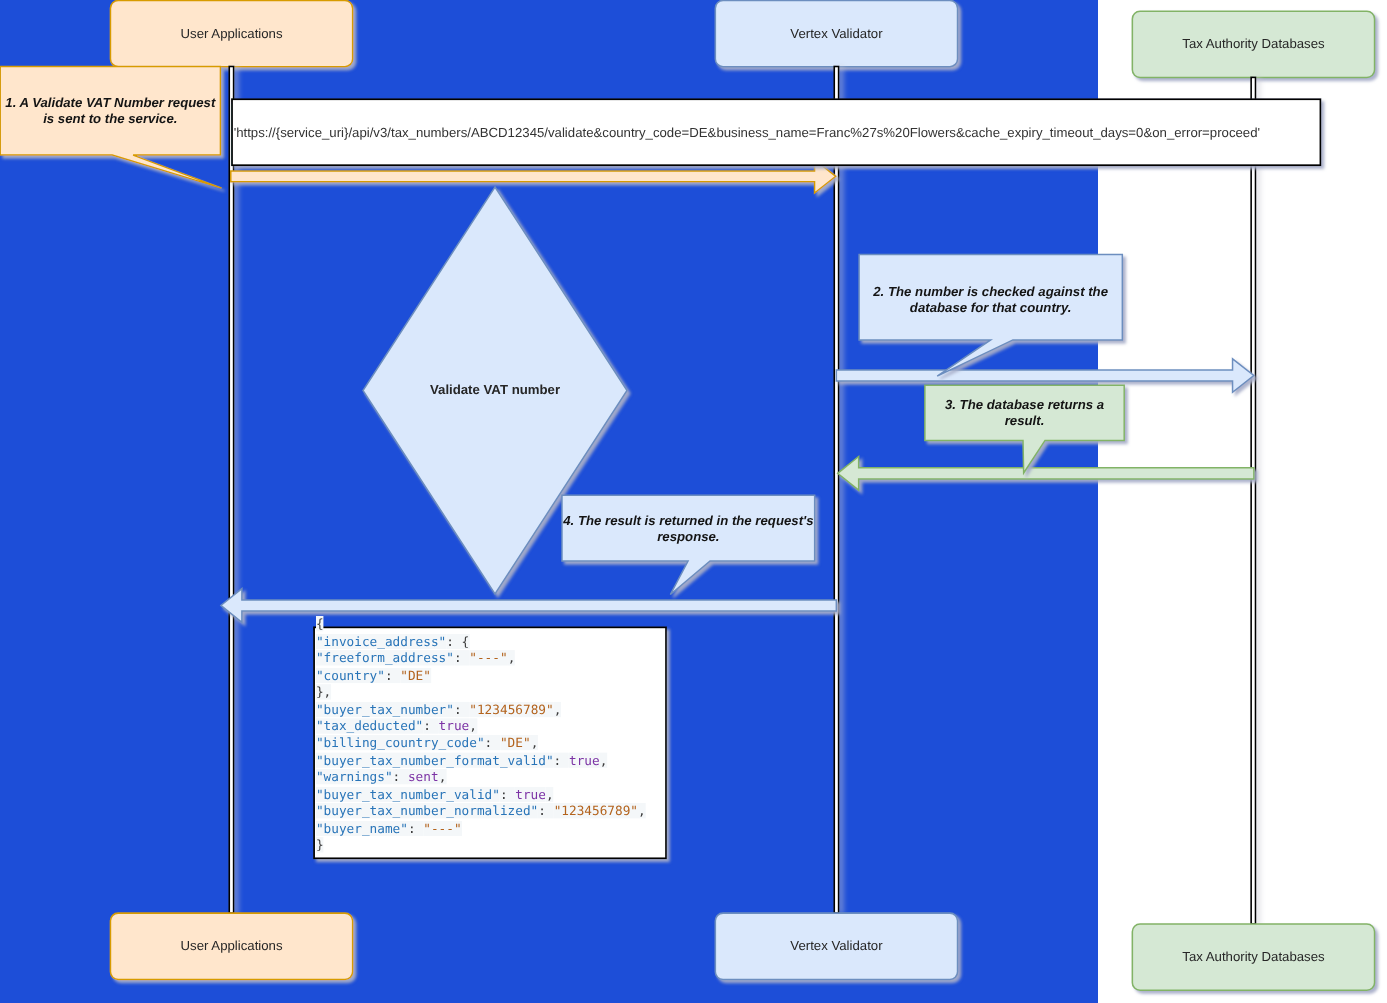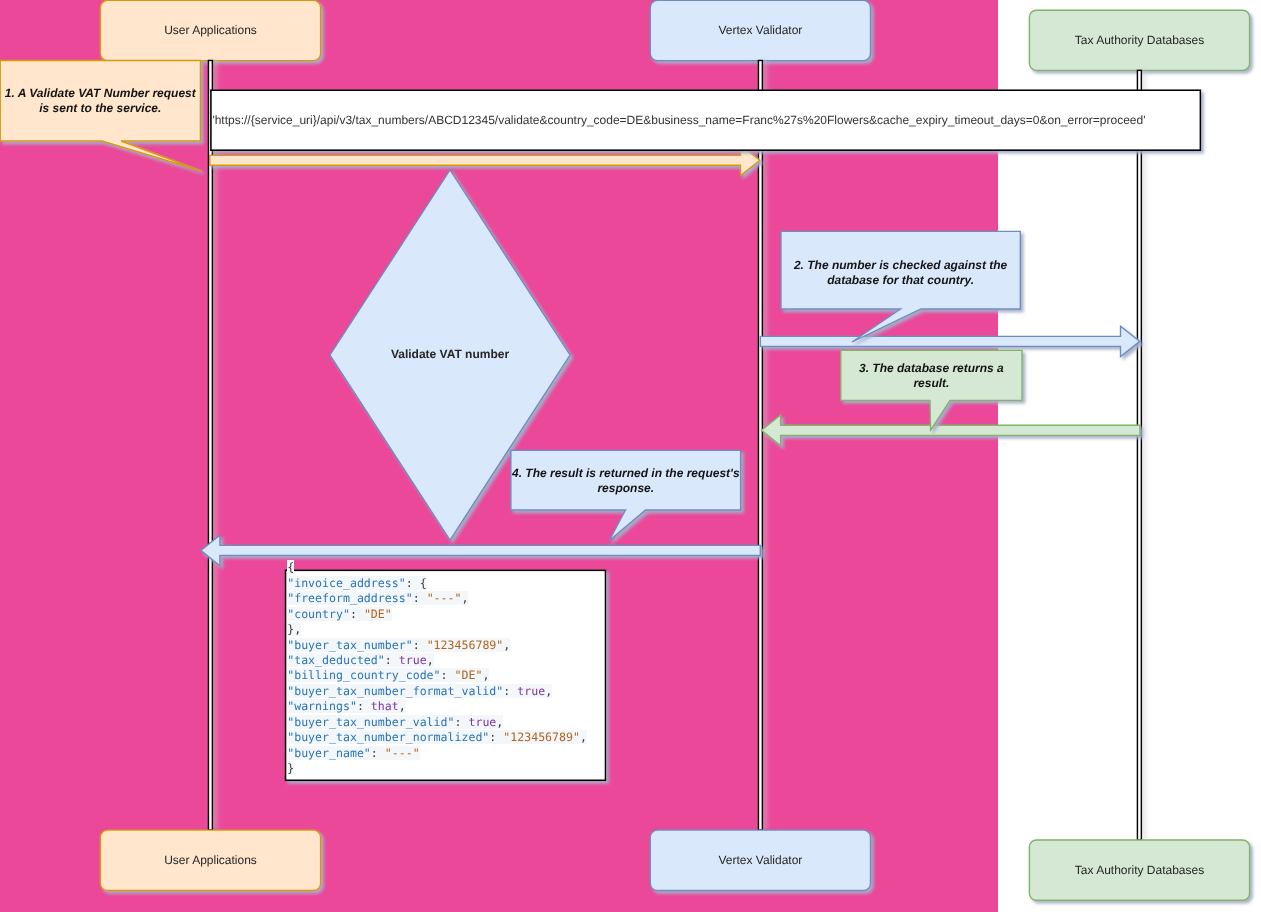--- a/index.html
+++ b/index.html
@@ -3,21 +3,21 @@
 <meta charset="utf-8">
 <style>
 
   html,body{margin:0;padding:0;background:#ffffff;}
   body{width:1261px;height:912px;overflow:hidden;
        font-family:"Liberation Sans",sans-serif;
        -webkit-font-smoothing:antialiased;
        text-rendering:geometricPrecision;}
   svg{shape-rendering:geometricPrecision;}
   #stage,#diagram,#diagram2,#jsoncode,.jline{will-change:opacity;}
-  #stage{position:relative;width:998px;height:912px;background:#ec4899;}
+  #stage{position:relative;width:998px;height:912px;background:#1d4ed8;}
   #diagram,#diagram2{position:absolute;left:0;top:0;}
   .lbl{font-family:"Liberation Sans",sans-serif;font-size:12px;fill:#262626;}
   .callout-txt{font-family:"Liberation Sans",sans-serif;font-size:12px;
        font-style:italic;font-weight:bold;fill:#141414;}
   .urltxt{font-family:"Liberation Sans",sans-serif;font-size:12px;fill:#333333;}
   #jsoncode{position:absolute;left:287.2px;top:560.4px;width:340px;
        font-family:"DejaVu Sans Mono",monospace;font-size:11.58px;
        line-height:15.44px;}
   .jline{height:15.44px;white-space:pre;}
   .c-key{color:#2874b8;background:#f4f7f9;}
@@ -99,21 +99,21 @@
 <div id="jsoncode">
       <div class="jline"><span class="c-pun">{</span></div>
       <div class="jline"><span class="c-key">"invoice_address"</span><span class="c-pun">: {</span></div>
       <div class="jline"><span class="c-key">"freeform_address"</span><span class="c-pun">: </span><span class="c-str">"---"</span><span class="c-pun">,</span></div>
       <div class="jline"><span class="c-key">"country"</span><span class="c-pun">: </span><span class="c-str">"DE"</span></div>
       <div class="jline"><span class="c-pun">},</span></div>
       <div class="jline"><span class="c-key">"buyer_tax_number"</span><span class="c-pun">: </span><span class="c-str">"123456789"</span><span class="c-pun">,</span></div>
       <div class="jline"><span class="c-key">"tax_deducted"</span><span class="c-pun">: </span><span class="c-bool">true</span><span class="c-pun">,</span></div>
       <div class="jline"><span class="c-key">"billing_country_code"</span><span class="c-pun">: </span><span class="c-str">"DE"</span><span class="c-pun">,</span></div>
       <div class="jline"><span class="c-key">"buyer_tax_number_format_valid"</span><span class="c-pun">: </span><span class="c-bool">true</span><span class="c-pun">,</span></div>
-      <div class="jline"><span class="c-key">"warnings"</span><span class="c-pun">: </span><span class="c-bool">that</span><span class="c-pun">,</span></div>
+      <div class="jline"><span class="c-key">"warnings"</span><span class="c-pun">: </span><span class="c-bool">sent</span><span class="c-pun">,</span></div>
       <div class="jline"><span class="c-key">"buyer_tax_number_valid"</span><span class="c-pun">: </span><span class="c-bool">true</span><span class="c-pun">,</span></div>
       <div class="jline"><span class="c-key">"buyer_tax_number_normalized"</span><span class="c-pun">: </span><span class="c-str">"123456789"</span><span class="c-pun">,</span></div>
       <div class="jline"><span class="c-key">"buyer_name"</span><span class="c-pun">: </span><span class="c-str">"---"</span></div>
       <div class="jline"><span class="c-pun">}</span></div>
     </div>
 <svg id="diagram2" width="1261" height="912" viewBox="0 0 1261 912">
 <defs>
 <filter id="sh2" x="-30%" y="-30%" width="180%" height="180%">
 <feDropShadow dx="2.6" dy="2.6" stdDeviation="1.55" flood-color="#a7adc9" flood-opacity="0.95"></feDropShadow>
 </filter>

